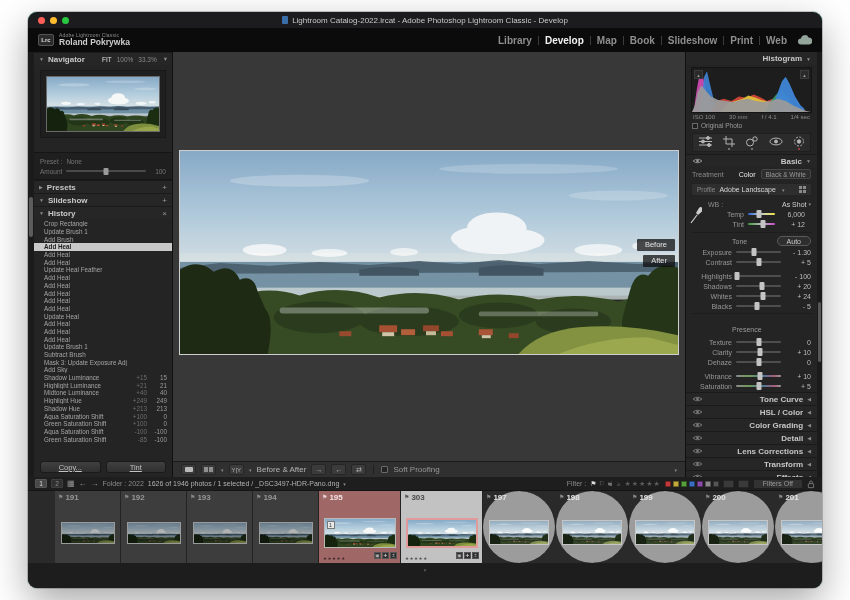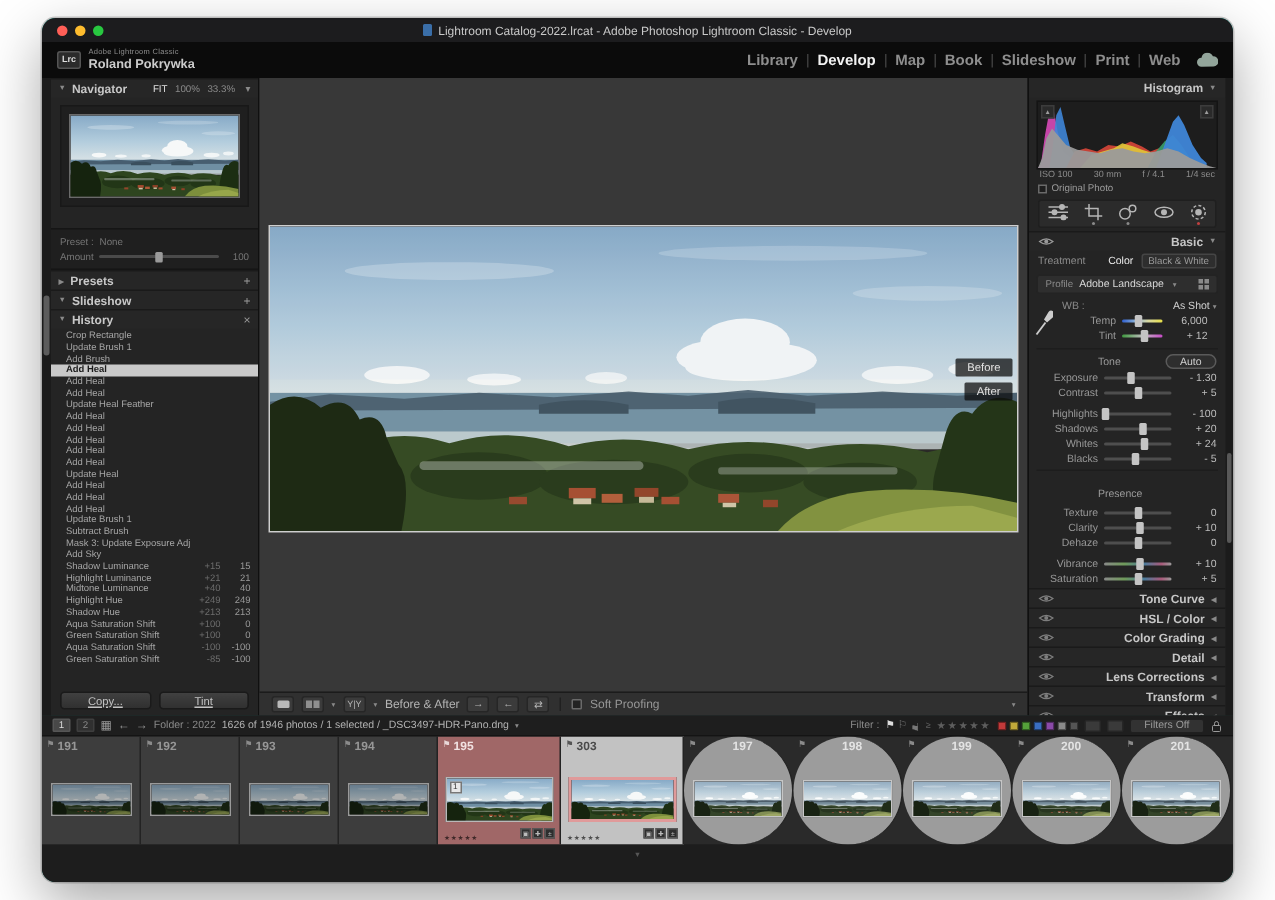--- a/index.html
+++ b/index.html
@@ -176,32 +176,32 @@
   .flag.on { color:#dddddd; }
   .flag.rej { transform:rotate(180deg); display:inline-block; }
   .stars-f { font-size:7px; color:#5e5e5e; letter-spacing:1px; }
   .ge { font-size:6px; color:#5e5e5e; }
   .chips { display:flex; gap:2px; }
   .chipc { width:6px; height:6px; border-radius:1px; border:1px solid rgba(0,0,0,.4); }
   .szbox { width:11px; height:8px; background:#3a3a3a; border:1px solid #262626; border-radius:1px; }
   .filtersoff { height:10px; padding:0 9px; background:#323232; border:1px solid #1f1f1f; border-radius:2px;
     color:#9a9a9a; font-size:7px; display:flex; align-items:center; }
 
-  .fs-thumbs { height:72px; flex:none; display:flex; background:#2a2a2a; overflow:hidden; }
+  .fs-thumbs { height:72px; flex:none; display:flex; background:#2a2a2a; overflow:hidden;padding-left:27px; }
   .cell { position:relative; height:100%; border-right:1px solid #232323; display:flex; flex-direction:column; flex:none; }
   .cell .toprow { height:11px; display:flex; align-items:center; gap:2px; padding:1px 0 0 3px; flex:none; }
   .cell .flg { font-size:6px; color:#8a8a8a; line-height:1; }
   .cell .num { font-size:8px; font-weight:bold; }
   .cell .phwrap { flex:1; display:flex; align-items:center; justify-content:center; position:relative; }
   .cell .ph { position:relative; background:#222; }
   .cell .ph .pano-slot { position:absolute; inset:0; }
   .cell.dark  { width:66px; background:#3d3d3d; } .cell.dark .num { color:#979797; }
   .cell.red   { width:82px; background:#a06767;justify-content:center; } .cell.red .num { color:#f1e2e2; } .cell.red .flg { color:#e8d8d8; }
   .cell.active{ width:82px; background:#c2c2c2; } .cell.active .num { color:#4a4a4a; } .cell.active .flg { color:#555; }
-  .cell.light { width:73px; background:#9c9c9c; } .cell.light .num { color:#e3e3e3;margin-left:22px; }
+  .cell.light { width:73px; background:#9c9c9c; } .cell.light .num { color:#e3e3e3; }
   .cell.dark .ph   { width:54px; height:22px; border:1px solid #9a9a9a; }
   .cell.dark .ph .pano-slot { filter:brightness(.72) saturate(.85); }
   .cell.red .ph, .cell.active .ph { width:72px; height:30px; border:1px solid #b8b8b8; }
   .cell.active .ph { border:2px solid #e09a9a; }
   .cell.light .ph  { width:60px; height:25px; border:1px solid #c6c6c6; }
   .cell.light .ph .pano-slot { filter:saturate(.7) brightness(1.02); }
   .stars-t { position:absolute; bottom:2px; left:4px; font-size:4.5px; color:rgba(0,0,0,.6); letter-spacing:.5px; }
   .badges { position:absolute; bottom:4px; right:3px; display:flex; gap:1px; }
   .badges i { width:7px; height:7px; background:#2e2e2e; border:1px solid #565656; color:#bbbbbb; font-size:4.5px;
     font-style:normal; display:flex; align-items:center; justify-content:center; }

